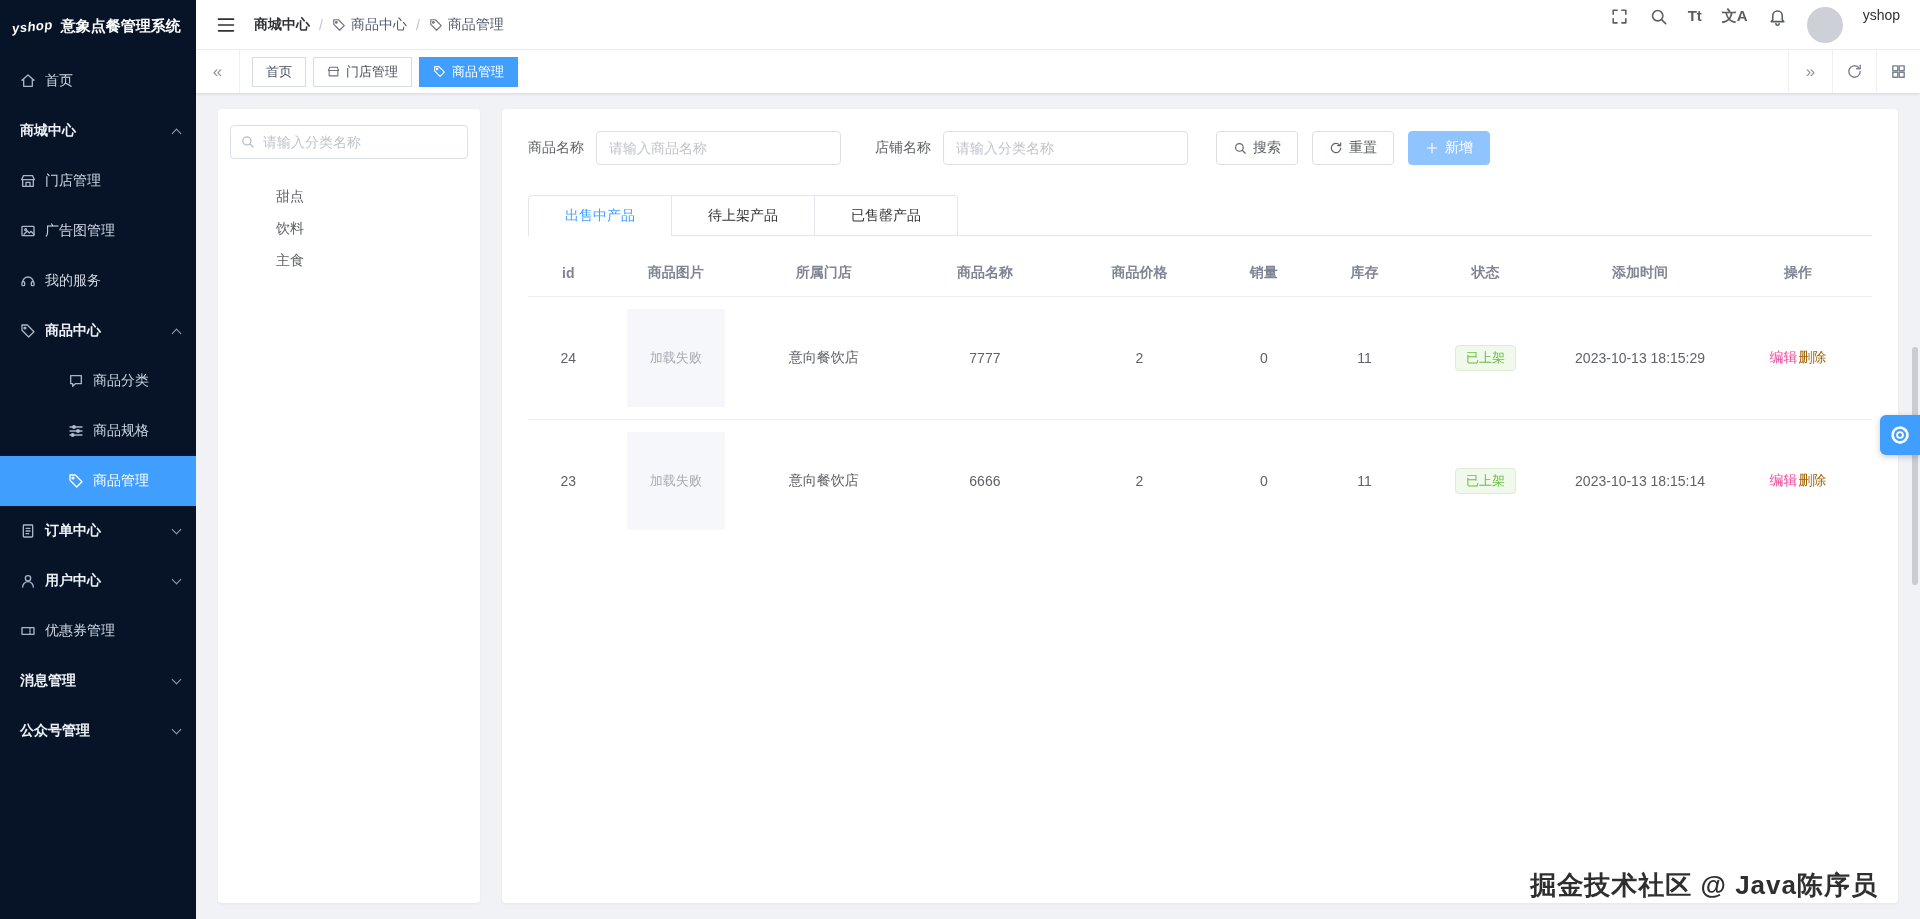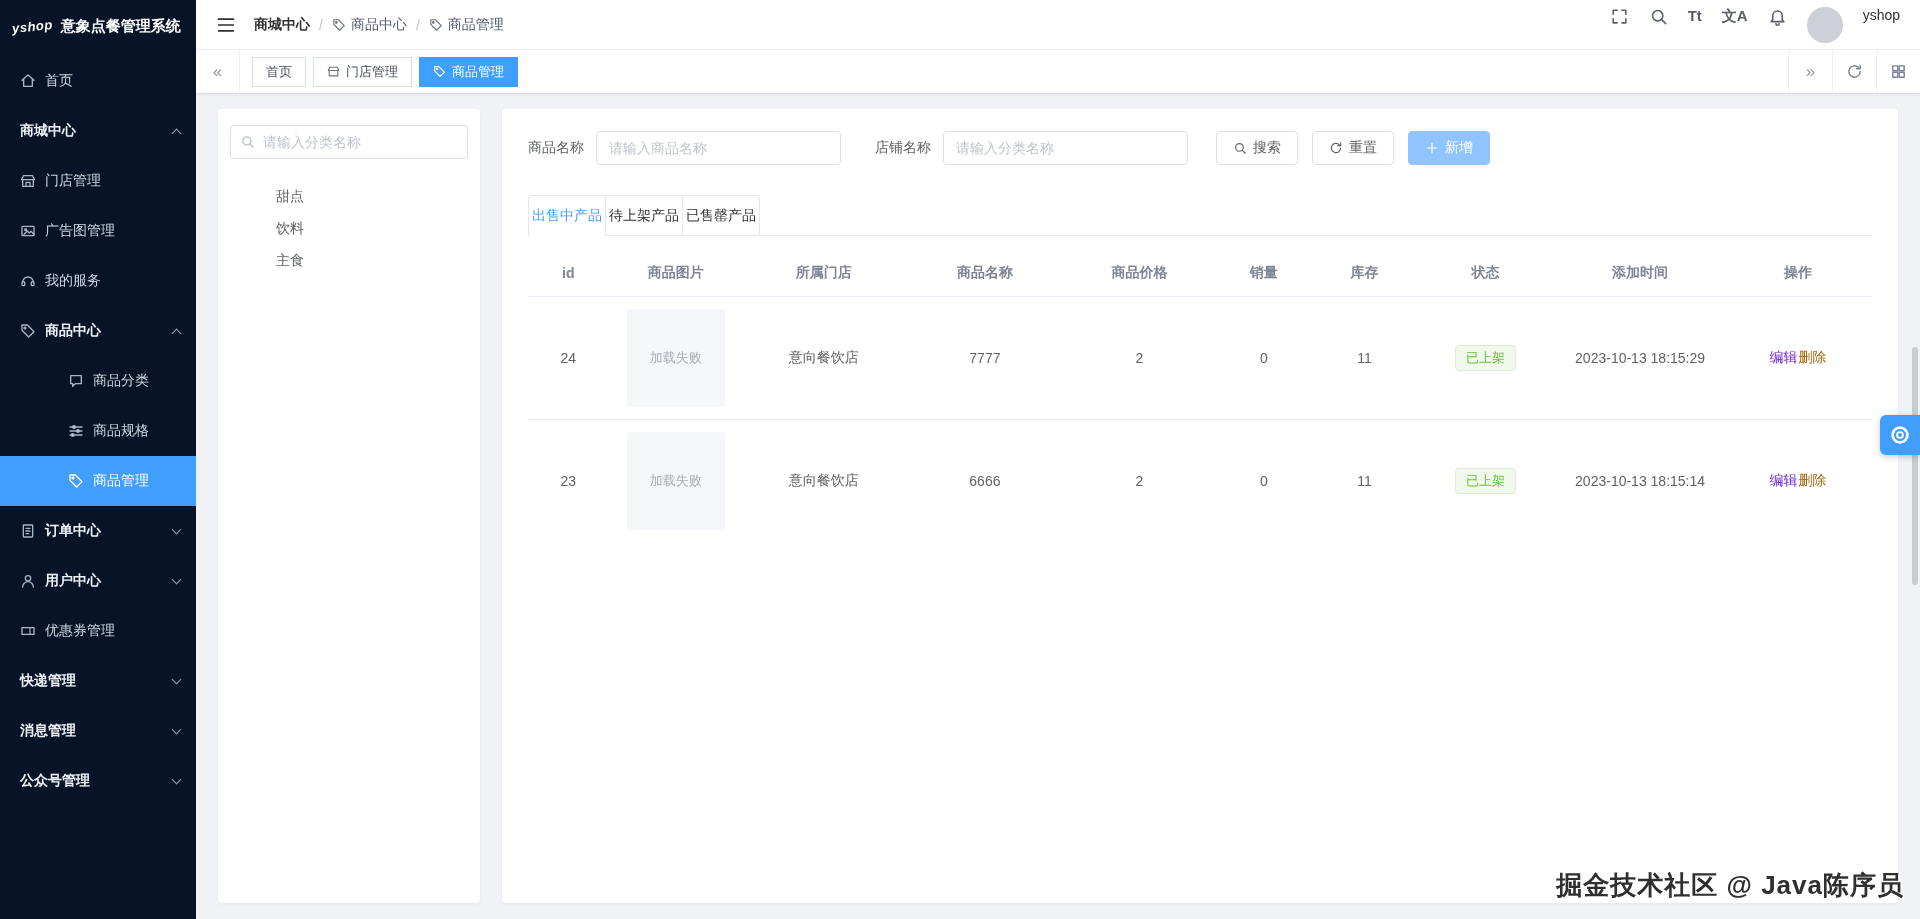--- a/index.html
+++ b/index.html
@@ -73,40 +73,40 @@
   .f-input::placeholder { color:#bfc4cc; }
   .gap28 { width:28px; } .gap34 { width:34px; }
   .btn { height:34px; display:inline-flex; align-items:center; gap:6px; padding:0 16px; border-radius:4px; border:1px solid #dcdfe6; background:#fff; color:#606266; font-size:14px; cursor:pointer; white-space:nowrap; font-family:inherit; }
   .btn .ico { width:14px; height:14px; stroke:#606266; }
   .btn + .btn { margin-left:14px; }
   .btn.primary-light { background:#8fc4ff; border-color:#8fc4ff; color:#fff; }
   .btn.primary-light .ico { stroke:#fff; }
 
   
   .ptabs { display:flex; margin-top:30px; border-bottom:1px solid #e4e7ed; }
-  .ptab { height:40px; line-height:38px; padding:0 3px; border:1px solid #e4e7ed; border-bottom:none; margin-left:-1px; font-size:14px; color:#303133; cursor:pointer; background:#fff; }
+  .ptab { height:40px; line-height:38px; padding:0 36px; border:1px solid #e4e7ed; border-bottom:none; margin-left:-1px; font-size:14px; color:#303133; cursor:pointer; background:#fff; }
   .ptab:first-child { margin-left:0; border-top-left-radius:4px; }
   .ptab:last-child { border-top-right-radius:4px; }
   .ptab.active { color:#409eff; position:relative; }
   .ptab.active::after { content:""; position:absolute; left:0; right:0; bottom:-1px; height:1px; background:#fff; }
 
   
   table.prod { width:100%; border-collapse:collapse; table-layout:fixed; margin-top:12px; }
   table.prod th { font-size:14px; color:#7f8594; font-weight:700; text-align:center; padding:16px 0 14px; }
   table.prod td { font-size:14px; color:#606266; text-align:center; padding:12px 0; border-top:1px solid #ebeef5; }
   .img-ph { width:98px; height:98px; margin:0 auto; background:#f5f7fa; color:#a8abb2; font-size:13px; display:flex; align-items:center; justify-content:center; border-radius:2px; }
   .tag-success { display:inline-block; height:26px; line-height:24px; padding:0 10px; background:#f0f9eb; border:1px solid #dcedd2; color:#67c23a; border-radius:4px; font-size:13px; }
   .ops a { cursor:pointer; font-size:14px; text-decoration:none; }
-  .ops a.edit { color:#6d28d9; margin-right:1px;font-family:Liberation Mono, monospace; }
+  .ops a.edit { color:#ec4899; margin-right:1px;font-family:Liberation Mono, monospace; }
   .ops a.del { color:#a16207; }
 
   
   .gear-fab { position:fixed; right:0; top:415px; width:40px; height:40px; background:#409eff; border-radius:6px 0 0 6px; display:flex; align-items:center; justify-content:center; cursor:pointer; z-index:40; box-shadow:0 2px 6px rgba(0,0,0,.2); }
   .scroll-thumb { position:fixed; right:2px; top:347px; width:6px; height:238px; background:#c9ccd1; border-radius:3px; z-index:30; }
-  .watermark { position:fixed; right:16px; bottom:16px; font-size:26px; font-weight:700; color:#2f2f2f; text-shadow:0 0 2px #fff,0 0 6px #fff,1px 1px 2px #fff; z-index:50; pointer-events:none; letter-spacing:1px; }
+  .watermark { position:fixed; right:42px; bottom:16px; font-size:26px; font-weight:700; color:#2f2f2f; text-shadow:0 0 2px #fff,0 0 6px #fff,1px 1px 2px #fff; z-index:50; pointer-events:none; letter-spacing:1px; }
 
   svg { fill:none; stroke-width:2; stroke-linecap:round; stroke-linejoin:round; }
 </style>
 </head>
 <body>
 
 <div class="app">
 
   <aside class="sidebar">
     <div class="logo-row">
@@ -206,24 +206,20 @@
 
       <div class="s-item">
         <svg class="ico" viewBox="0 0 24 24">
             <path d="M3 7h18v4a2 2 0 0 0 0 2v4H3v-4a2 2 0 0 0 0-2z"></path>
             <path d="M15 8v1.5M15 11.5V13M15 15v1.5"></path>
           </svg>
         <span class="lbl">优惠券管理</span>
       </div>
 
 
-      <div class="s-item group">
-        <span class="lbl">快递管理</span>
-        <span class="chev down"></span>
-      </div>
 
       <div class="s-item group">
         <span class="lbl">消息管理</span>
         <span class="chev down"></span>
       </div>
 
       <div class="s-item group">
         <span class="lbl">公众号管理</span>
         <span class="chev down"></span>
       </div>

